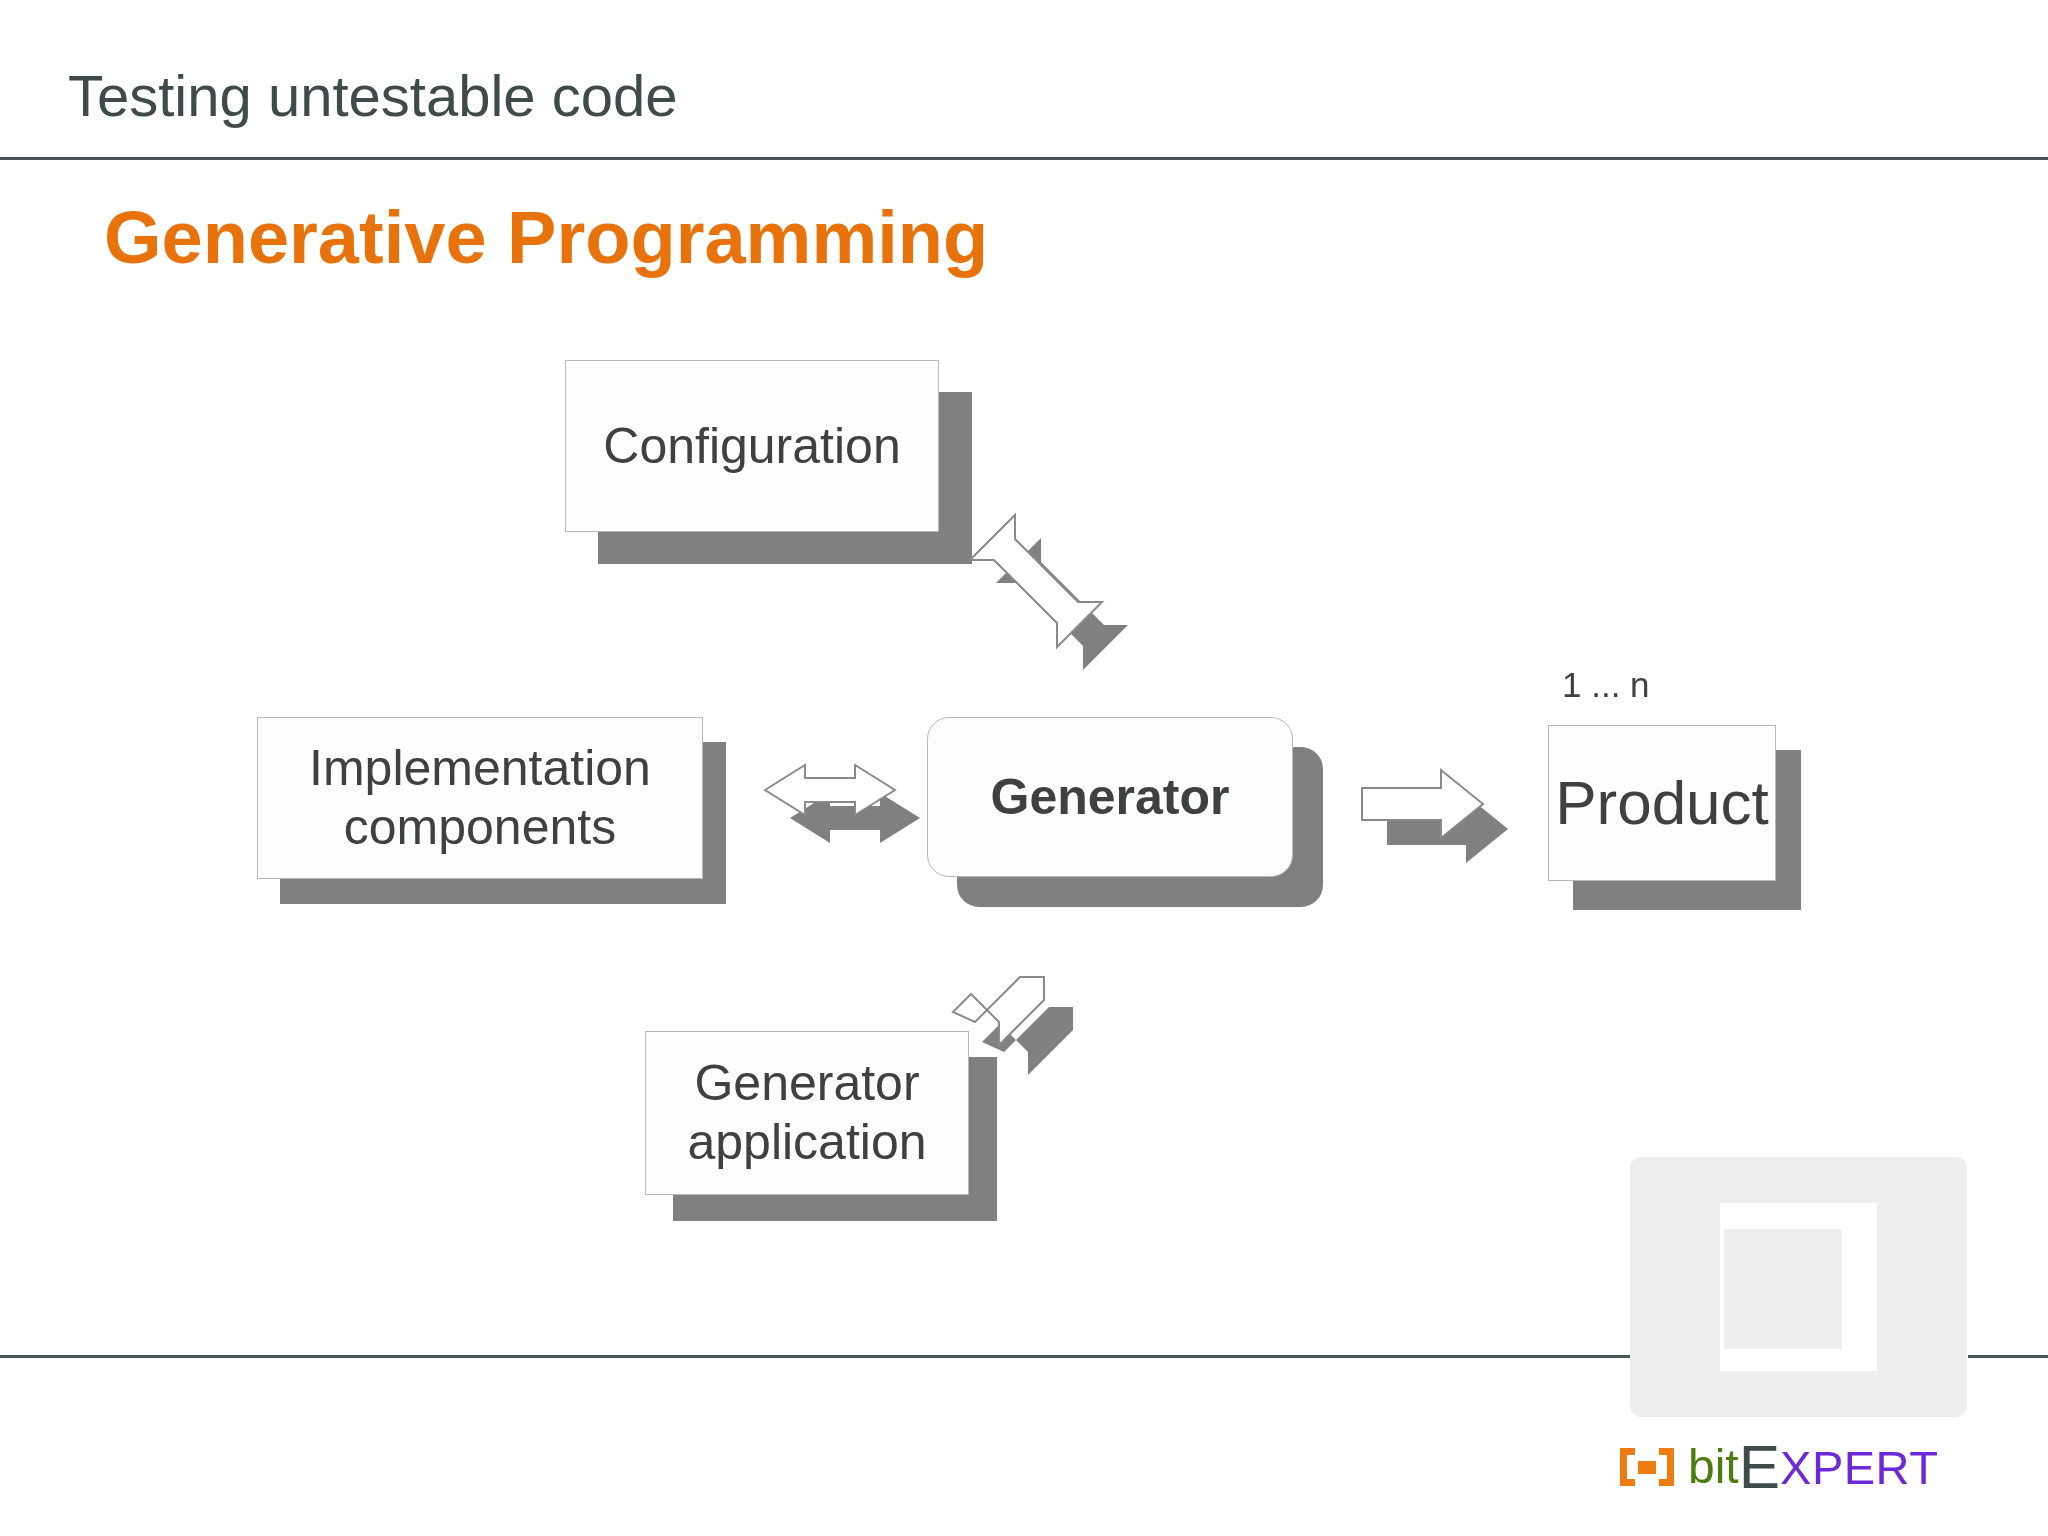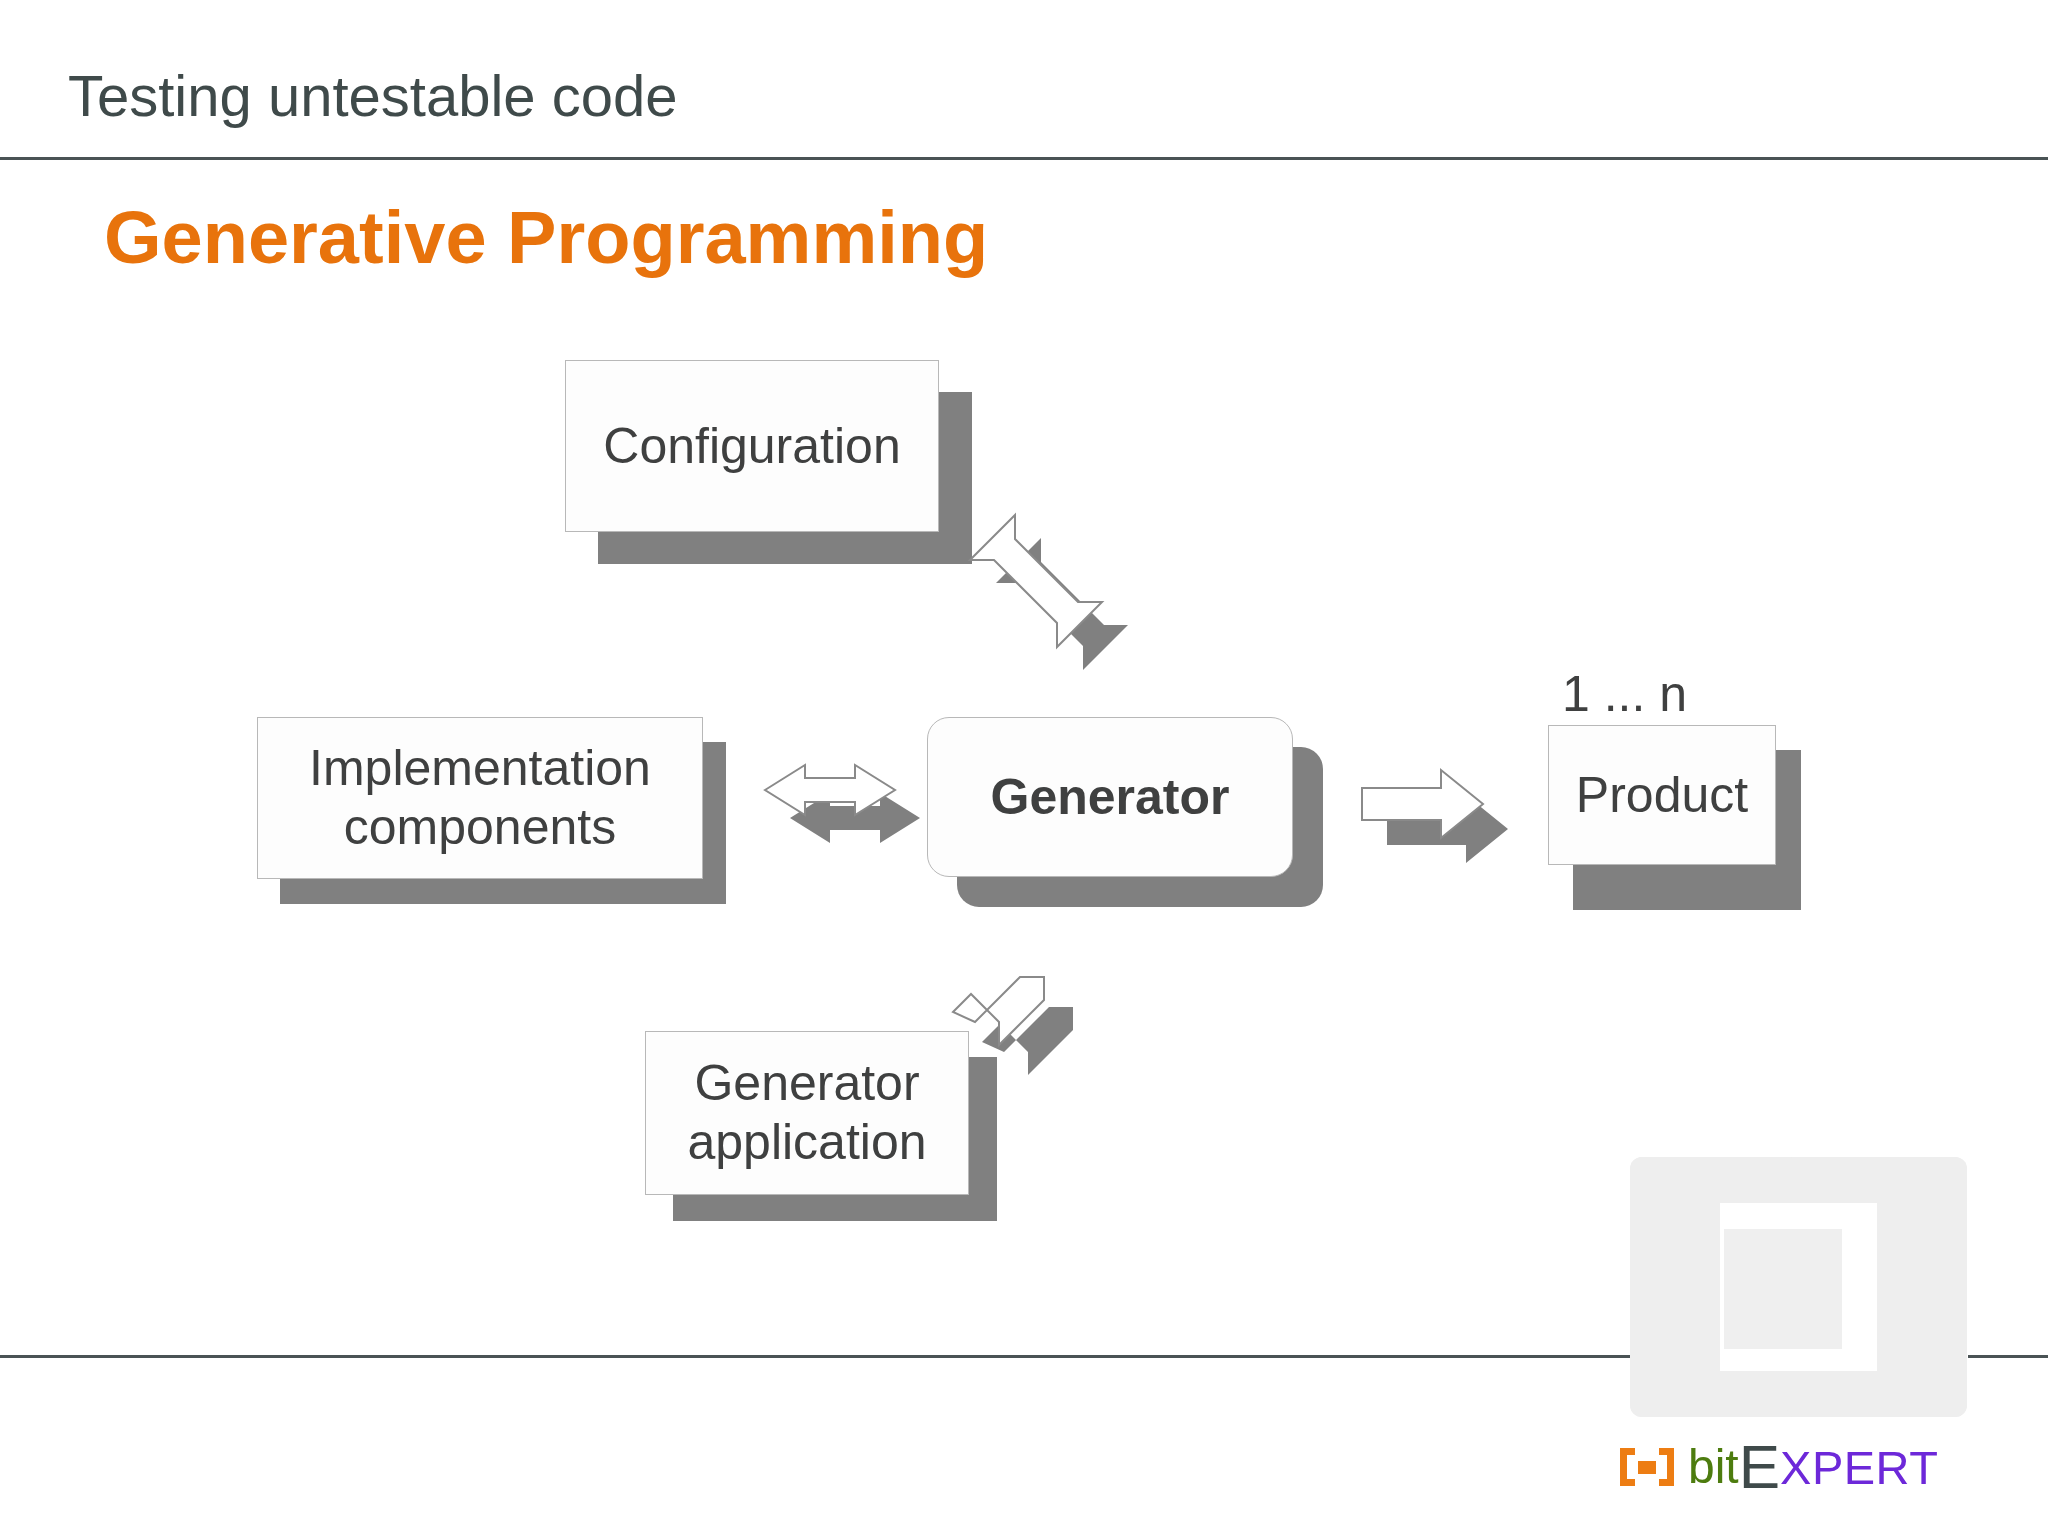--- a/index.html
+++ b/index.html
@@ -94,33 +94,33 @@
   #box-generator-application {
     left: 645px; top: 1031px; width: 324px; height: 164px;
     font-size: 50px;
   }
   #shadow-generator-application {
     left: 673px; top: 1057px; width: 324px; height: 164px;
   }
 
   
   #box-product {
-    left: 1548px; top: 725px; width: 228px; height: 140px;
-    font-size: 50px;
+    left: 1548px; top: 725px; width: 228px; height: 156px;
+    font-size: 62px;
   }
   #shadow-product {
     left: 1573px; top: 750px; width: 228px; height: 160px;
   }
 
   
   .caption-1n {
     position: absolute;
     left: 1562px;
     top: 665px;
-    font-size: 50px;
+    font-size: 35px;
     color: #3f4040;
     white-space: nowrap;
     z-index: 4;
   }
 
   
   #box-generator {
     left: 927px; top: 717px; width: 366px; height: 160px;
     border-radius: 22px;
     font-size: 50px;

